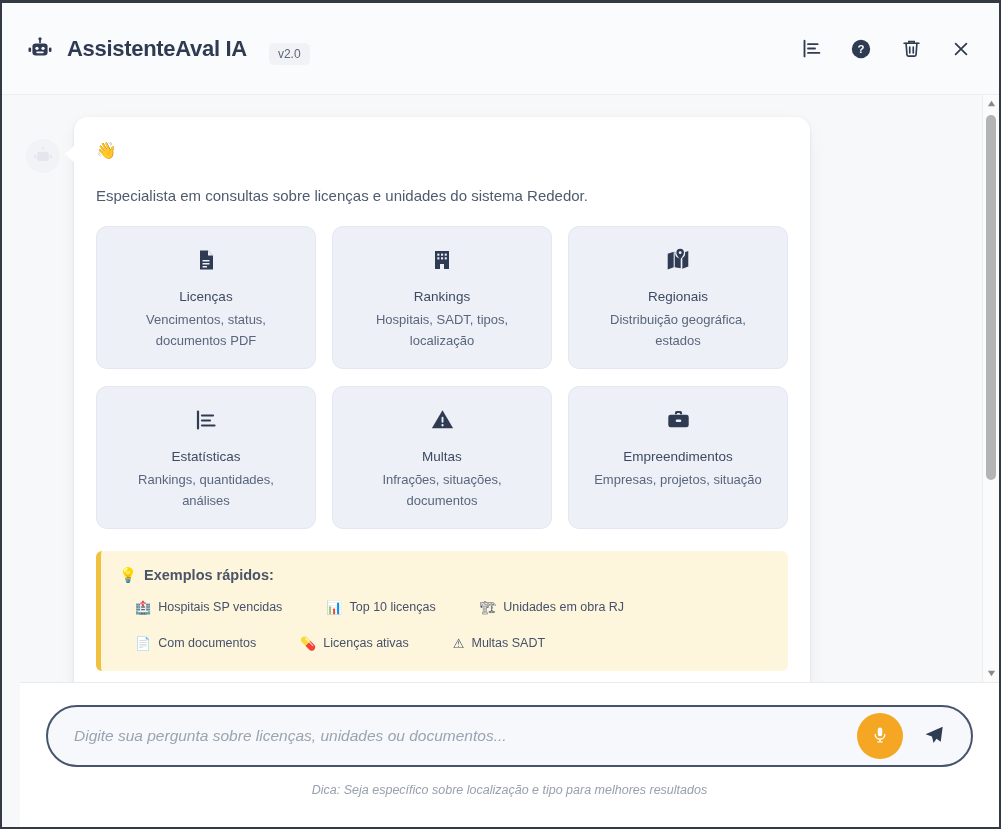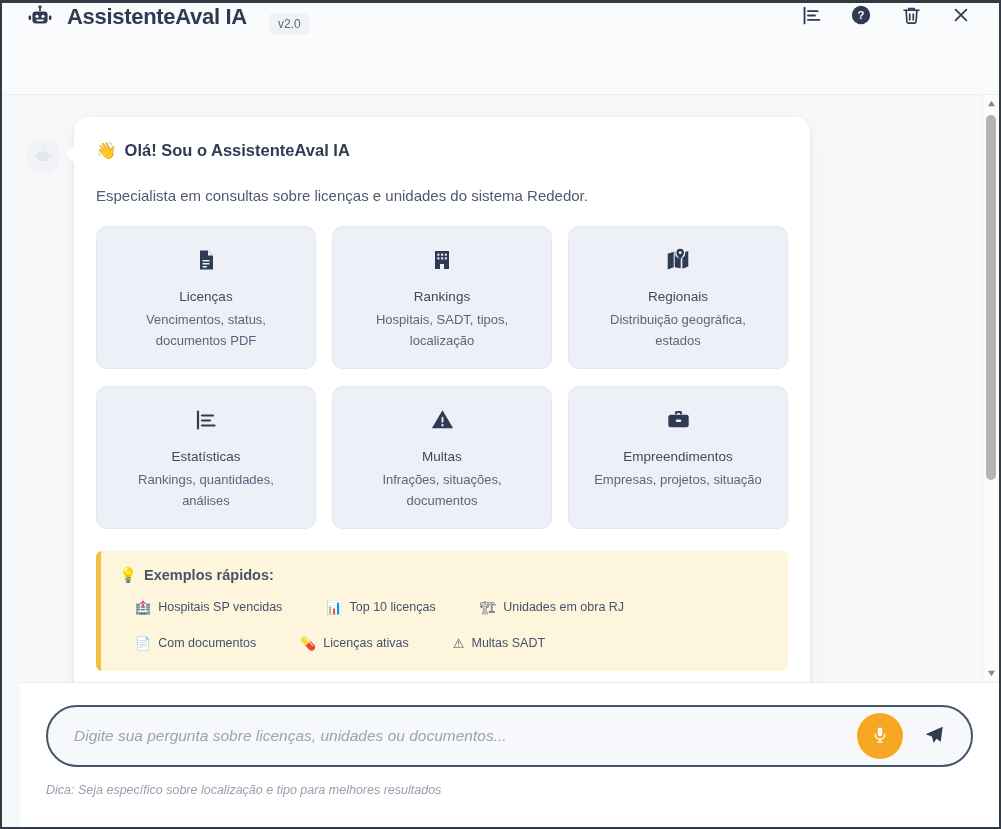--- a/index.html
+++ b/index.html
@@ -17,21 +17,21 @@
     border-top: 3px solid #333a44;
     border-left: 2px solid #333a44;
     border-right: 2px solid #333a44;
     border-bottom: 2px solid #333a44;
   }
 
   
   .header {
     height: 92px; flex: 0 0 92px;
     background: #fafbfc;
-    display: flex; align-items: flex-start;
+    display: flex; align-items: center;
     padding: 0 26px 0 24px;
     border-bottom: 1px solid #eceef1;
   }
   .brand { display: flex; align-items: center; gap: 13px; }
   .brand-icon { width: 28px; height: 28px; color: #2f3b52; display: flex; align-items: center; justify-content: center; }
   .brand-title {
     font-size: 22px; font-weight: bold; color: #2f3b52;
     letter-spacing: -0.3px;
   }
   .version-badge {
@@ -200,21 +200,21 @@
     color: #ffffff; cursor: pointer;
   }
   .send-btn {
     width: 46px; height: 46px; flex: 0 0 46px;
     margin-left: 8px;
     background: none; border: none;
     display: flex; align-items: center; justify-content: center;
     color: #2f3b52; cursor: pointer;
   }
   .hint {
-    margin-top: 16px; text-align: left;
+    margin-top: 16px; text-align: center;
     font-size: 12.5px; font-style: italic; color: #97a0ae;
   }
 </style>
 </head>
 <body>
 
 <div id="app">
 
   <div class="header">
     <div class="brand">
@@ -276,21 +276,20 @@
             <rect x="5" y="7" width="14" height="11" rx="3"></rect>
             <rect x="1.4" y="10.5" width="2.4" height="4.2" rx="1.2"></rect>
             <rect x="20.2" y="10.5" width="2.4" height="4.2" rx="1.2"></rect>
             <circle cx="12" cy="2.6" r="1.5"></circle>
           </svg>
         </div>
 
         <div class="bubble">
           <div class="greet-title">
             <span>👋</span>
-            <span>Olá! Sou o AssistenteAval IA</span>
           </div>
           <div class="greet-sub">Especialista em consultas sobre licenças e unidades do sistema Rededor.</div>
 
           <div class="cards">
 
             <div class="card">
               <div class="card-icon">
                 <svg width="24" height="24" viewBox="0 0 24 24" fill="currentColor">
                   <path d="M6 2.5h8l5 5v14a0 0 0 010 0H6a0 0 0 010 0z"></path>
                   <path d="M14 2.5v5h5" fill="#eef0f7"></path>

